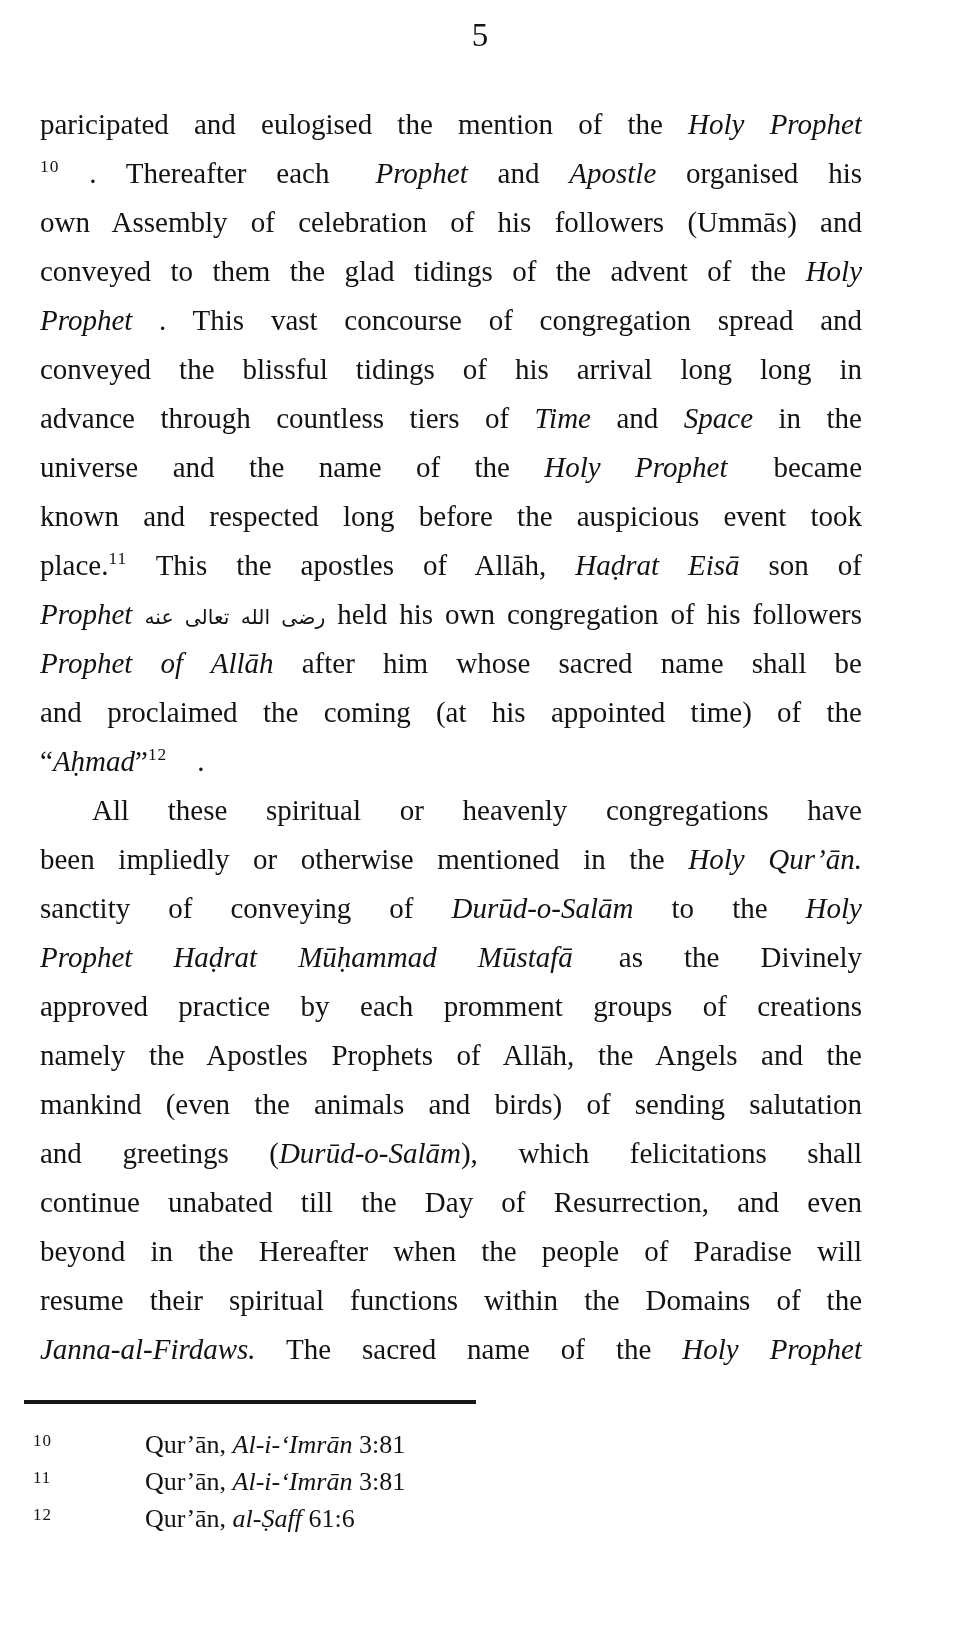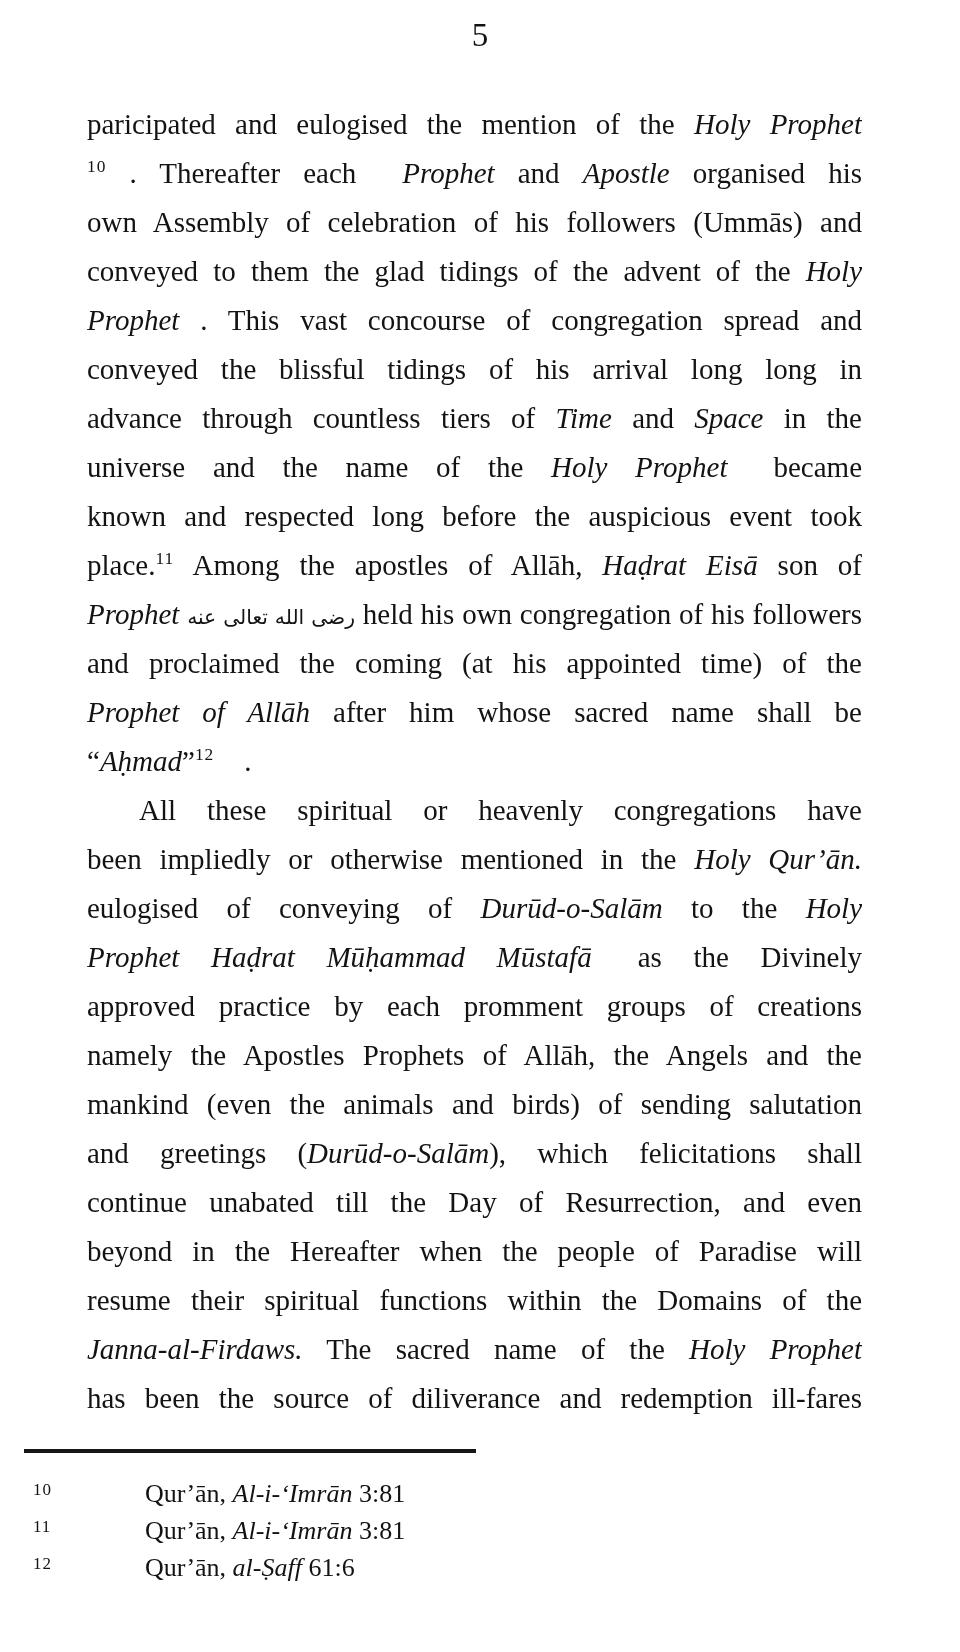--- a/index.html
+++ b/index.html
@@ -8,21 +8,21 @@
     font-family:"Liberation Serif", serif;color:#131313;
   }
   .page{position:relative;width:960px;height:1652px;background:#ffffff;}
   .pagenum{
     padding-top:14px;text-align:center;font-size:33px;line-height:42px;
   }
   .body{
     margin:44px 98px 0 40px;font-size:29px;
   }
   .line{
-    line-height:49px;height:49px;overflow:hidden;margin-left:47px;
+    line-height:49px;height:49px;overflow:hidden;
   }
   .line.just{
     text-align:justify;text-align-last:justify;
   }
   .line.ind{text-indent:52px;}
   .i{font-style:italic;}
   .sup{font-size:0.60em;vertical-align:super;line-height:0;letter-spacing:1px;}
   .ar{font-family:"DejaVu Sans", sans-serif;font-size:0.70em;}
   .gap{display:inline-block;width:46px;}
   .gap.small{width:30px;}
@@ -48,38 +48,37 @@
   <div class="body">
       <div class="line just"><span>paricipated and eulogised the mention of the </span><span class="i">Holy Prophet</span></div>
       <div class="line just"><span class="sup">10</span><span> . Thereafter each</span><span class="gap"></span><span class="i">Prophet</span><span> and </span><span class="i">Apostle</span><span> organised his</span></div>
       <div class="line just"><span>own Assembly of celebration of his followers (Ummās) and</span></div>
       <div class="line just"><span>conveyed to them the glad tidings of the advent of the </span><span class="i">Holy</span></div>
       <div class="line just"><span class="i">Prophet</span><span> . This vast concourse of congregation spread and</span></div>
       <div class="line just"><span>conveyed the blissful tidings of his arrival long long in</span></div>
       <div class="line just"><span>advance through countless tiers of </span><span class="i">Time</span><span> and </span><span class="i">Space</span><span> in the</span></div>
       <div class="line just"><span>universe and the name of the </span><span class="i">Holy Prophet</span><span class="gap"></span><span>became</span></div>
       <div class="line just"><span>known and respected long before the auspicious event took</span></div>
-      <div class="line just"><span>place.</span><span class="sup">11</span><span> Among the apostles of Allāh, </span><span class="i">Haḍrat Eisā</span><span> son of</span></div>
+      <div class="line just"><span>place.</span><span class="sup">11</span><span> This the apostles of Allāh, </span><span class="i">Haḍrat Eisā</span><span> son of</span></div>
       <div class="line just"><span class="i">Prophet</span><span> </span><span class="ar" dir="rtl">رضى الله تعالى عنه</span><span> held his own congregation of his followers</span></div>
+      <div class="line just"><span class="i">Prophet of Allāh</span><span> after him whose sacred name shall be</span></div>
       <div class="line just"><span>and proclaimed the coming (at his appointed time) of the</span></div>
-      <div class="line just"><span class="i">Prophet of Allāh</span><span> after him whose sacred name shall be</span></div>
       <div class="line"><span>“</span><span class="i">Aḥmad</span><span>”</span><span class="sup">12</span><span class="gap small"></span><span>.</span></div>
       <div class="line just ind"><span>All these spiritual or heavenly congregations have</span></div>
       <div class="line just"><span>been impliedly or otherwise mentioned in the </span><span class="i">Holy Qur’ān.</span></div>
-      <div class="line just"><span>eulogised of conveying of </span><span class="i">Durūd-o-Salām</span><span> to the </span><span class="i">Holy</span></div>
+      <div class="line just"><span>sanctity of conveying of </span><span class="i">Durūd-o-Salām</span><span> to the </span><span class="i">Holy</span></div>
       <div class="line just"><span class="i">Prophet Haḍrat Mūḥammad Mūstafā</span><span class="gap"></span><span>as the Divinely</span></div>
       <div class="line just"><span>approved practice by each promment groups of creations</span></div>
       <div class="line just"><span>namely the Apostles Prophets of Allāh, the Angels and the</span></div>
       <div class="line just"><span>mankind (even the animals and birds) of sending salutation</span></div>
       <div class="line just"><span>and greetings (</span><span class="i">Durūd-o-Salām</span><span>), which felicitations shall</span></div>
       <div class="line just"><span>continue unabated till the Day of Resurrection, and even</span></div>
       <div class="line just"><span>beyond in the Hereafter when the people of Paradise will</span></div>
       <div class="line just"><span>resume their spiritual functions within the Domains of the</span></div>
       <div class="line just"><span class="i">Janna-al-Firdaws.</span><span> The sacred name of the </span><span class="i">Holy Prophet</span></div>
-      <div class="line just"><span>has been the source of diliverance and redemption ill-fares</span></div>
     </div>
   <div class="fnrule"></div>
   <div class="footnotes">
       <div class="fn">
         <span class="marker">10</span>
         <span class="txt"><span>Qur’ān, </span><span class="i">Al-i-‘Imrān</span><span> 3:81</span></span>
       </div>
       <div class="fn">
         <span class="marker">11</span>
         <span class="txt"><span>Qur’ān, </span><span class="i">Al-i-‘Imrān</span><span>&nbsp;3:81</span></span>

